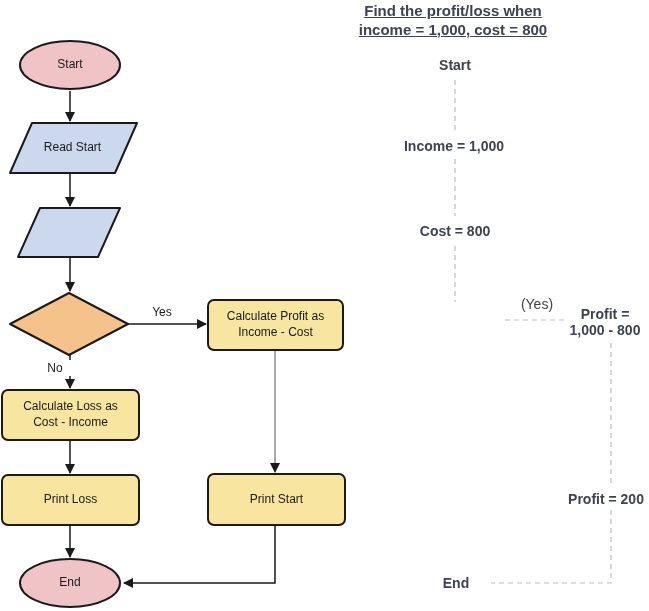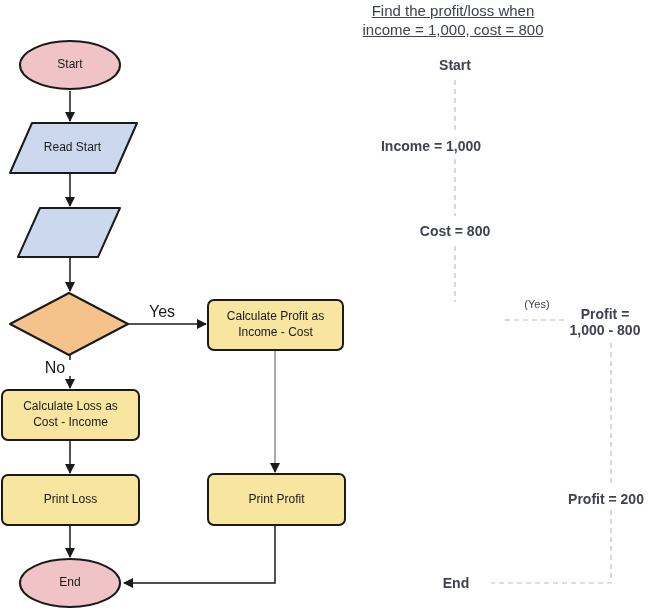--- a/index.html
+++ b/index.html
@@ -17,33 +17,33 @@
   .conn-gray{stroke:var(--connector-gray);}
   .dash{fill:none;stroke:var(--dashed-line);stroke-width:1.2;stroke-dasharray:5 4;}
   .arrhead{fill:var(--connector);}
   
   .node-label{
     position:absolute;display:flex;align-items:center;justify-content:center;
     text-align:center;font-size:12px;line-height:1.3;color:#1a1a1a;white-space:pre-line;
   }
   .edge-label{
     position:absolute;display:flex;align-items:center;justify-content:center;
-    font-size:16px;color:#1a1a1a;background:#ffffff;
+    font-size:12px;color:#1a1a1a;background:#ffffff;
   }
   .trace-title{
     position:absolute;left:353px;top:2px;width:200px;
-    text-align:center;font-size:15px;line-height:1.25;font-weight:normal;
+    text-align:center;font-size:15px;line-height:1.25;font-weight:bold;
     color:var(--trace-text);text-decoration:underline;white-space:pre-line;
   }
   .trace-label{
     position:absolute;display:flex;align-items:center;justify-content:center;
     text-align:center;font-weight:bold;font-size:14px;line-height:1.15;
     color:var(--trace-text);white-space:pre-line;
   }
-  .trace-small{font-weight:normal;font-size:11px;}
+  .trace-small{font-weight:normal;font-size:14px;}
 </style>
 </head>
 <body>
 
 <div class="stage">
 
   <svg width="649" height="611" viewBox="0 0 649 611">
     <defs>
       <marker id="arr" markerUnits="userSpaceOnUse" markerWidth="11" markerHeight="10" refX="9" refY="5" orient="auto">
         <path d="M0 0 L10 5 L0 10 Z" class="arrhead"></path>
@@ -78,29 +78,29 @@
     <ellipse class="shape-terminator" cx="70" cy="583" rx="50" ry="24"></ellipse>
   </svg>
 
   <div class="node-label" style="left:20px;top:41px;width:100px;height:48px">Start</div>
   <div class="node-label" style="left:8px;top:123px;width:129px;height:50px">Read Start</div>
   <div class="node-label" style="left:208px;top:300px;width:135px;height:50px">Calculate Profit as
 Income - Cost</div>
   <div class="node-label" style="left:2px;top:475px;width:137px;height:50px">Print Loss</div>
   <div class="node-label" style="left:2px;top:390px;width:137px;height:50px">Calculate Loss as
 Cost - Income</div>
-  <div class="node-label" style="left:208px;top:474px;width:137px;height:51px">Print Profit</div>
+  <div class="node-label" style="left:208px;top:474px;width:137px;height:51px">Print Start</div>
   <div class="node-label" style="left:20px;top:559px;width:100px;height:48px">End</div>
 
   <div class="edge-label" style="left:144px;top:304px;width:36px;height:16px">Yes</div>
   <div class="edge-label" style="left:37px;top:360px;width:36px;height:16px">No</div>
 
   <div class="trace-title">Find the profit/loss when
 income = 1,000, cost = 800</div>
   <div class="trace-label" style="left:405px;top:56px;width:100px;height:18px">Start</div>
-  <div class="trace-label" style="left:371px;top:137px;width:120px;height:18px">Income = 1,000</div>
+  <div class="trace-label" style="left:394px;top:137px;width:120px;height:18px">Income = 1,000</div>
   <div class="trace-label" style="left:395px;top:222px;width:120px;height:18px">Cost = 800</div>
   <div class="trace-label trace-small" style="left:512px;top:297px;width:50px;height:14px">(Yes)</div>
   <div class="trace-label" style="left:561px;top:305px;width:88px;height:34px">Profit =
 1,000 - 800</div>
   <div class="trace-label" style="left:563px;top:490px;width:86px;height:18px">Profit = 200</div>
   <div class="trace-label" style="left:416px;top:574px;width:80px;height:18px">End</div>
 </div>
 
 </body></html>

